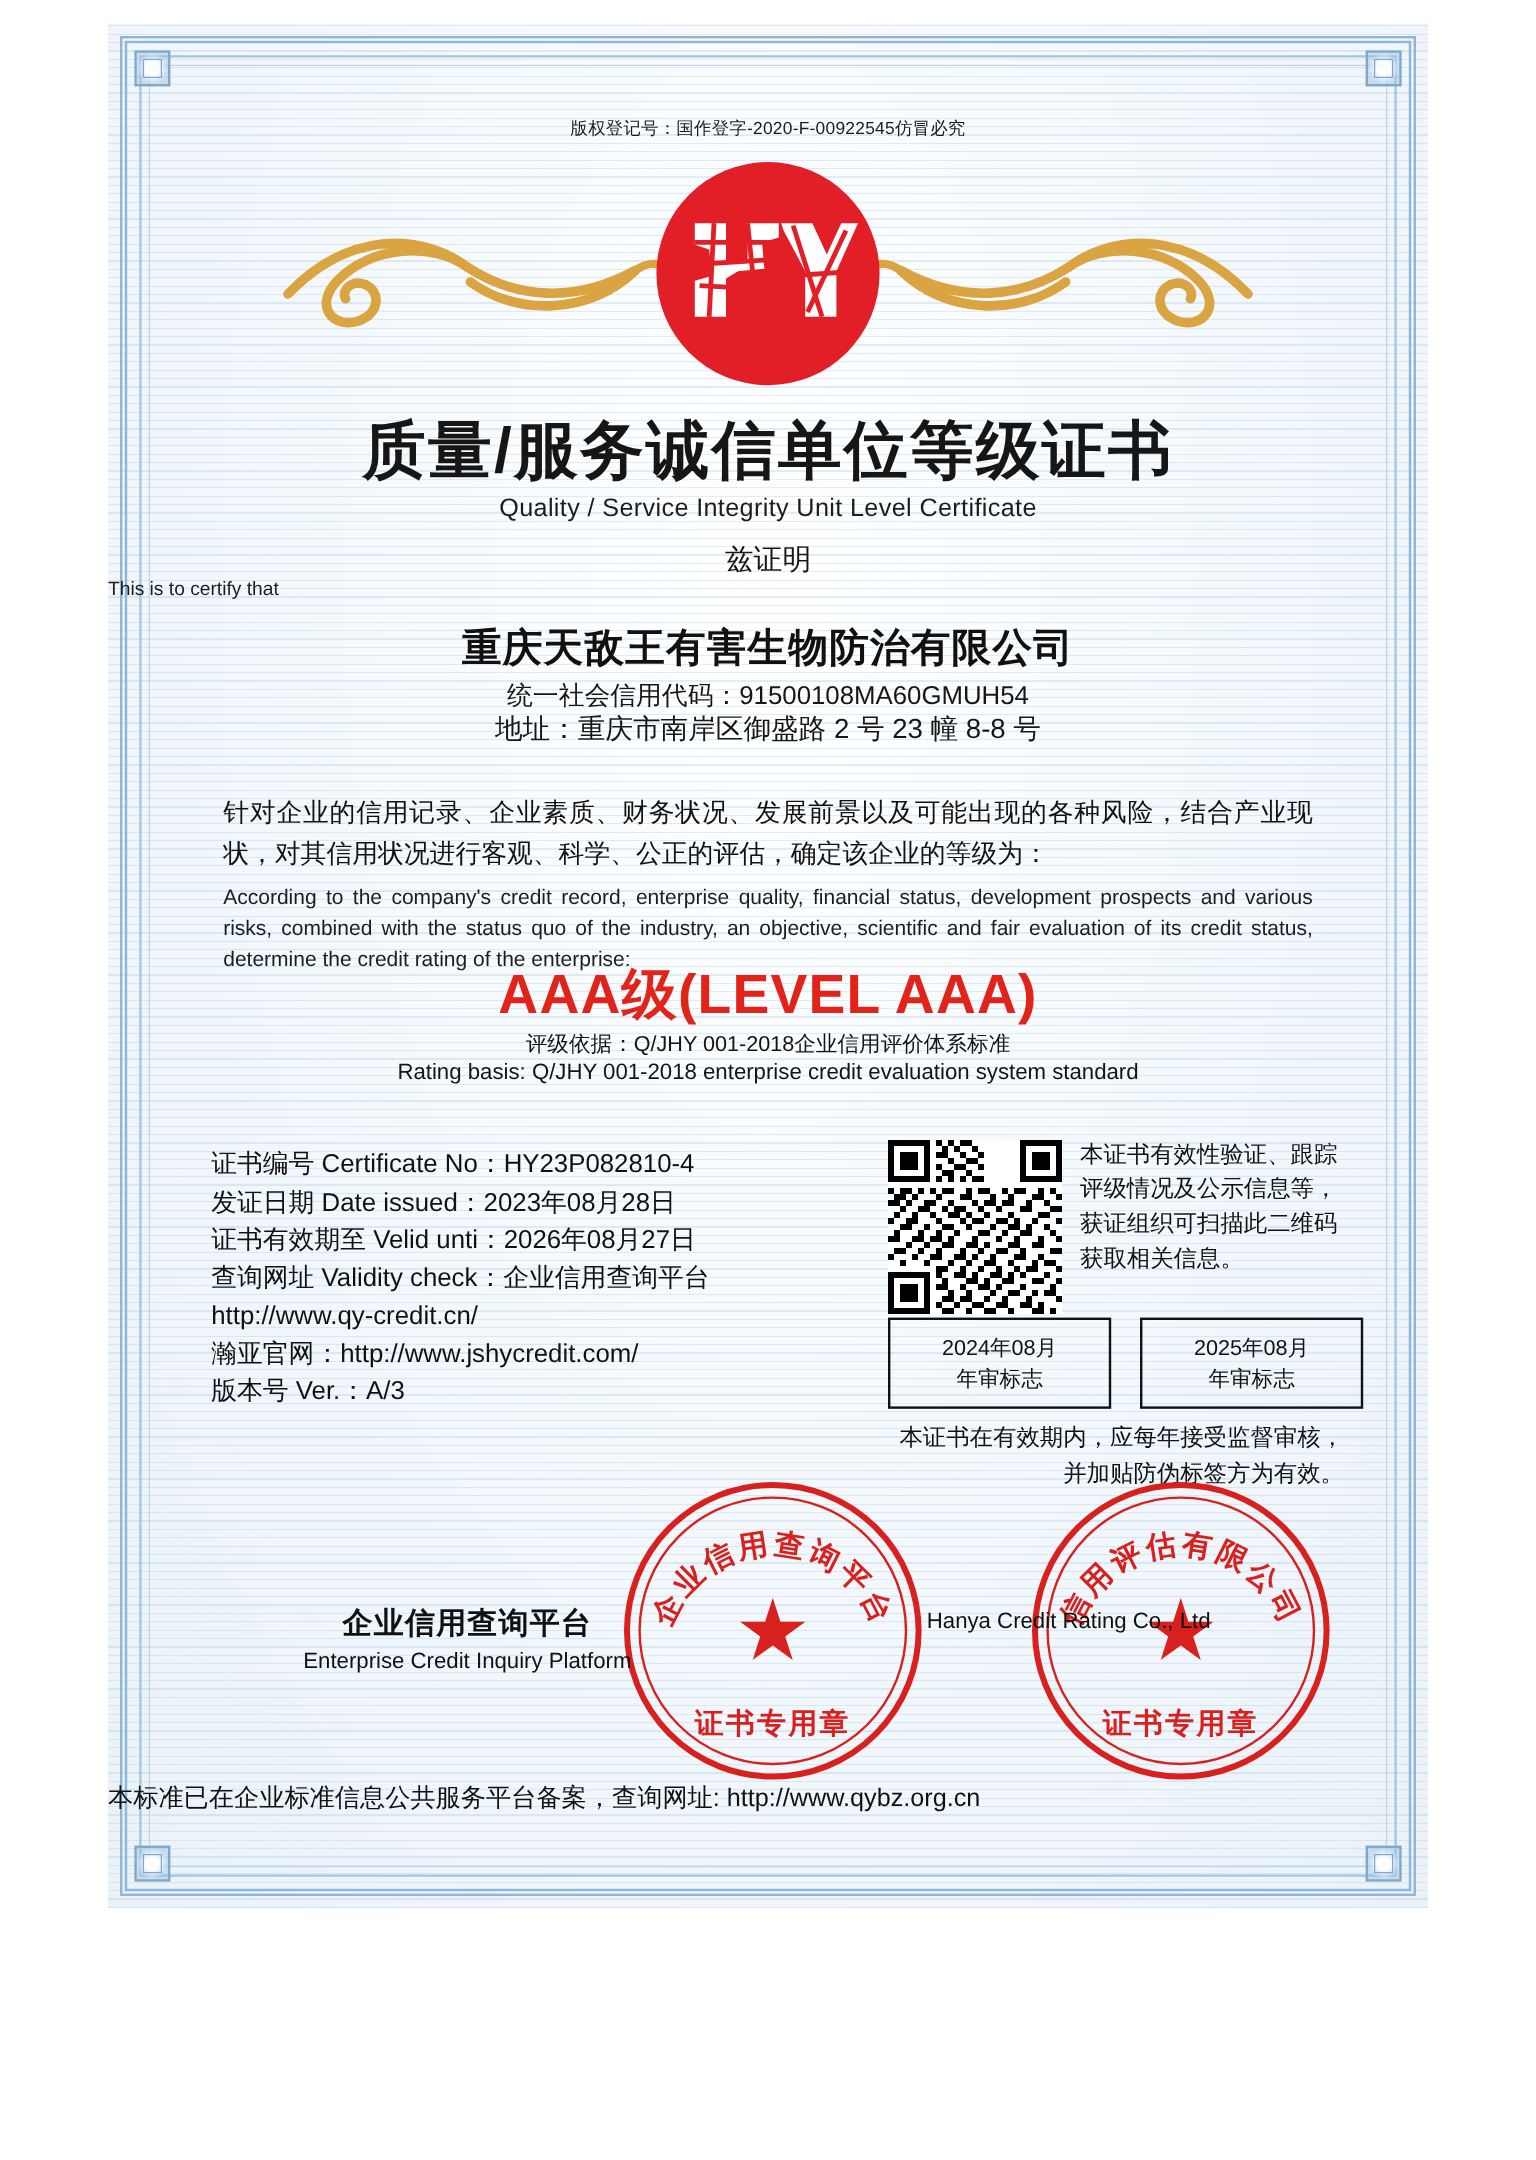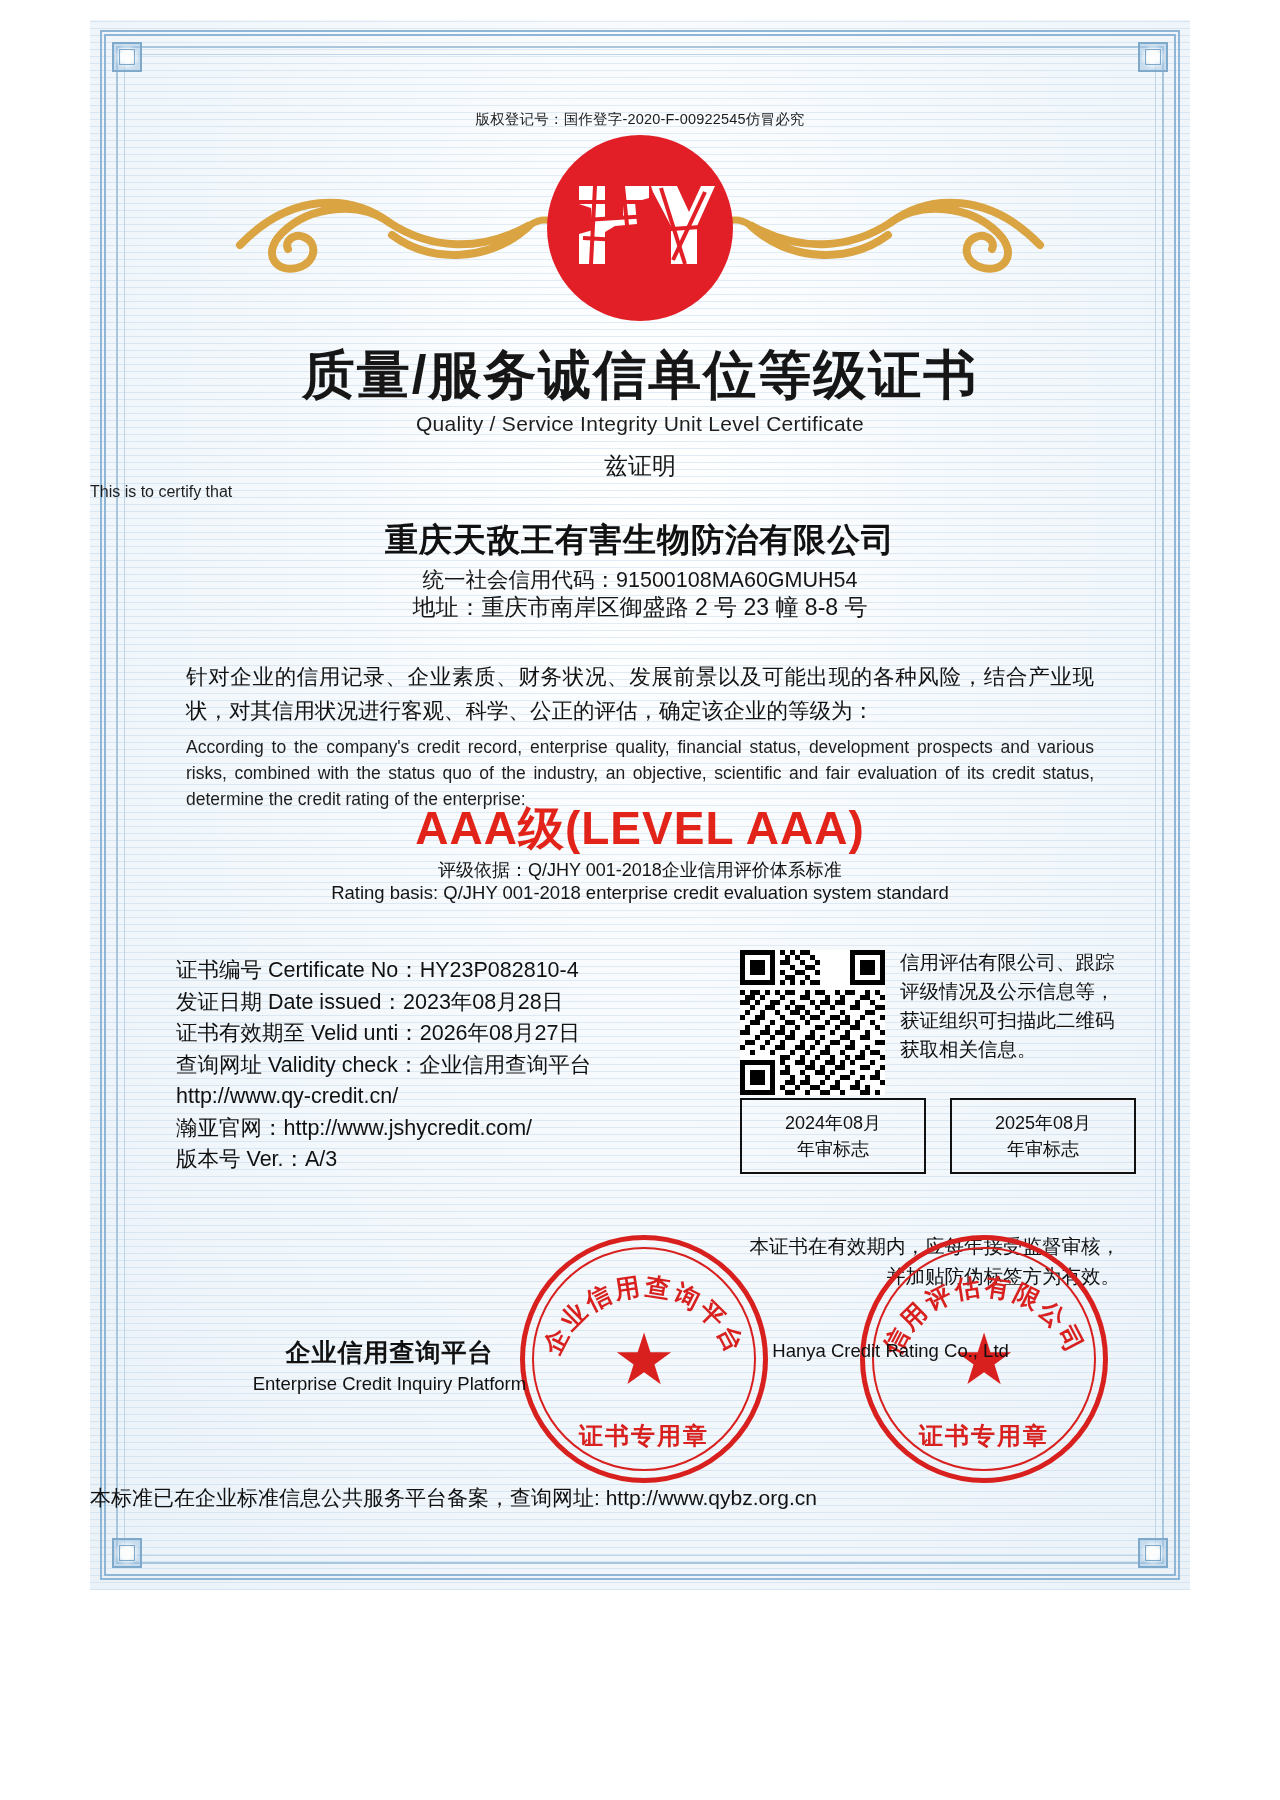--- a/index.html
+++ b/index.html
@@ -93,21 +93,20 @@
   
   .copyright {
     position: absolute;
     top: 78px;
     left: 0;
     width: 100%;
     text-align: center;
     font-size: 14.5px;
     color: #1b1b1b;
     letter-spacing: .2px;
-    margin-top: 12px;
   }
 
   
   .logo-row {
     position: absolute;
     top: 105px;
     left: 0;
     width: 100%;
     height: 200px;
   }
@@ -307,21 +306,20 @@
 
   .annual-note {
     position: absolute;
     top: 1163px;
     left: 648px;
     width: 382px;
     font-size: 19.5px;
     line-height: 30px;
     color: #111;
     text-align: right;
-    margin-top: 48px;
   }
 
   
   .seal {
     position: absolute;
     width: 238px;
     height: 238px;
     border: 5px solid #d8201e;
     border-radius: 50%;
     color: #d8201e;
@@ -674,21 +672,21 @@
         <rect x="9" y="28" width="2" height="1"></rect>
           <rect x="13" y="28" width="1" height="1"></rect>
           <rect x="16" y="28" width="2" height="1"></rect>
         <rect x="20" y="28" width="1" height="1"></rect>
           <rect x="24" y="28" width="2" height="1"></rect>
           <rect x="27" y="28" width="1" height="1"></rect>
       </g>
     </svg>
   </div>
 
-  <div class="qr-note">信用评估有限公司、跟踪评级情况及公示信息等，获证组织可扫描此二维码获取相关信息。</div>
+  <div class="qr-note">本证书有效性验证、跟踪评级情况及公示信息等，获证组织可扫描此二维码获取相关信息。</div>
 
   <div class="stamp-boxes">
     <div class="stamp-box">
       <span>2024年08月</span>
       <span>年审标志</span>
     </div>
     <div class="stamp-box">
       <span>2025年08月</span>
       <span>年审标志</span>
     </div>

